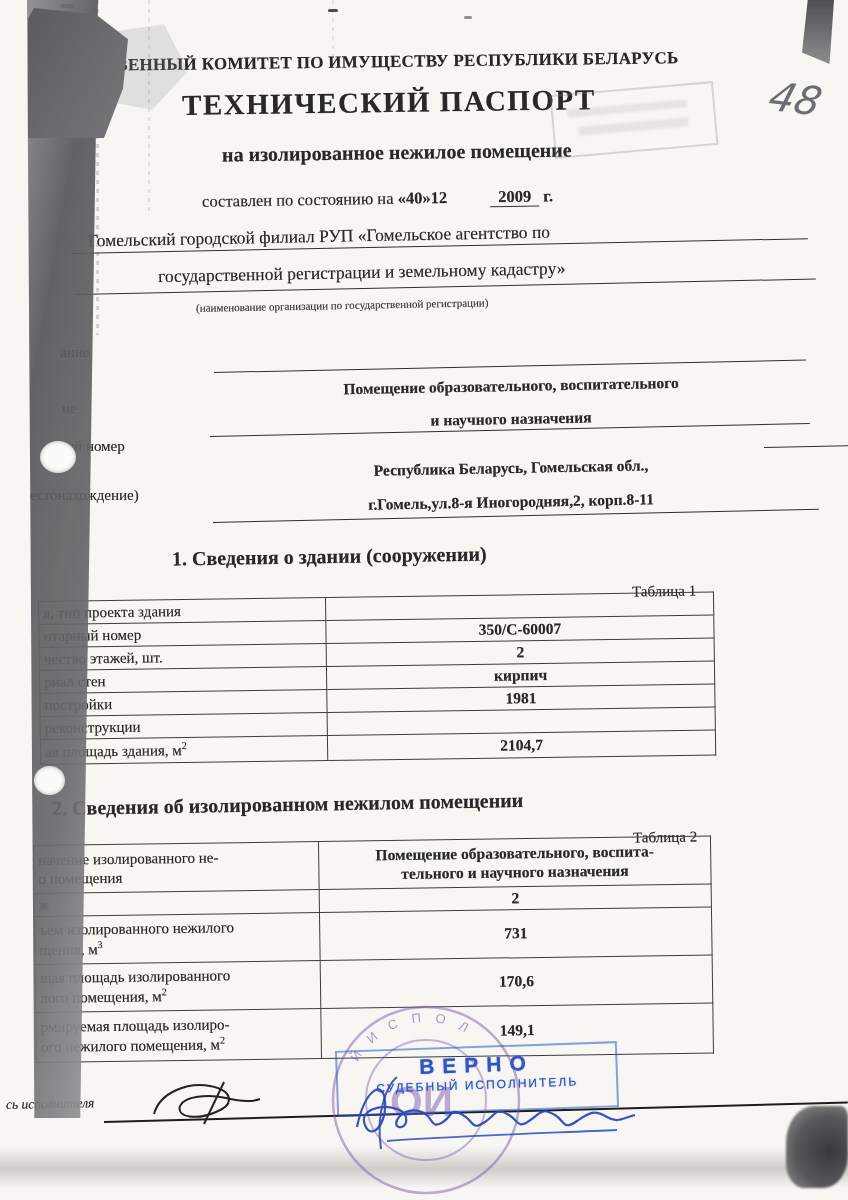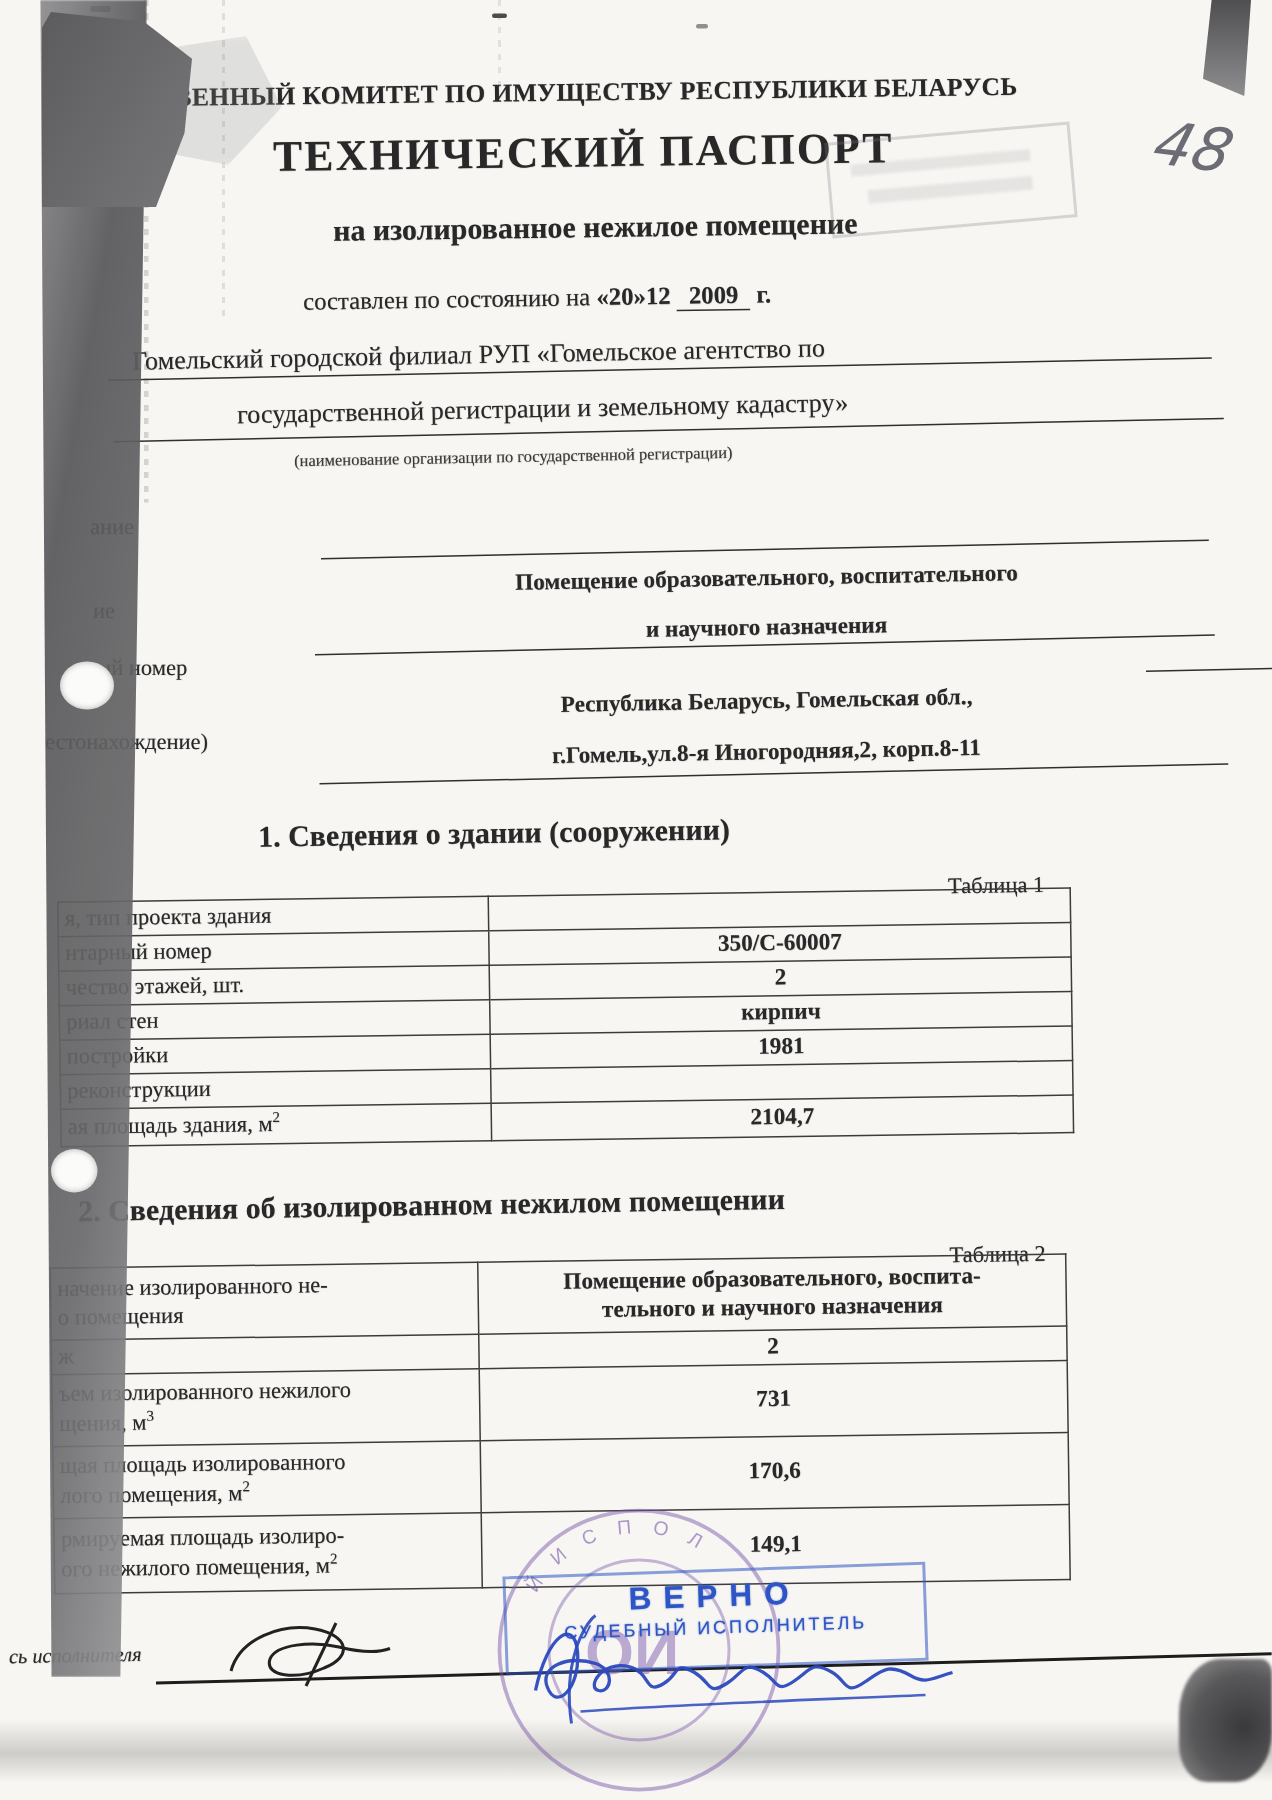--- a/index.html
+++ b/index.html
@@ -66,22 +66,22 @@
     <i style="left:24px;top:32px;width:110px;height:9px;"></i>
   </div>
   <div class="abs hand48">48</div>
 
   <div class="abs ink b nw" style="left:92px;top:52px;font-size:17px;letter-spacing:.3px;transform:rotate(-0.75deg);">СТВЕННЫЙ КОМИТЕТ ПО ИМУЩЕСТВУ РЕСПУБЛИКИ БЕЛАРУСЬ</div>
   <div class="abs ink b nw" style="left:182px;top:86px;font-size:29px;letter-spacing:1.5px;transform:rotate(-0.8deg);">ТЕХНИЧЕСКИЙ ПАСПОРТ</div>
   <div class="abs ink b nw" style="left:222px;top:141px;font-size:20px;transform:rotate(-0.8deg);">на изолированное нежилое помещение</div>
 
   <div class="abs ink nw" style="left:202px;top:189px;font-size:16.5px;transform:rotate(-0.9deg);">
     <span>составлен по состоянию на</span>
-    <span class="b">«20»12</span>
-    <span class="b" style="border-bottom:1.5px solid #2f2f2f;padding:0 8px;">2009</span>
+    <span class="b">«40»12</span>
+    <span class="b" style="border-bottom:1.5px solid #2f2f2f;padding:0 8px;margin-left:39px;">2009</span>
     <span class="b">г.</span>
   </div>
 
   <div class="abs ink nw" style="left:88px;top:226px;font-size:17.5px;transform:rotate(-1.1deg);">Гомельский городской филиал РУП «Гомельское агентство по</div>
   <div class="rule" style="left:72px;top:253px;width:736px;transform:rotate(-1.15deg);"></div>
   <div class="abs ink nw" style="left:158px;top:262px;font-size:17.5px;transform:rotate(-1.15deg);">государственной регистрации и земельному кадастру»</div>
   <div class="rule" style="left:76px;top:294px;width:740px;transform:rotate(-1.2deg);"></div>
   <div class="abs ink nw" style="left:196px;top:299px;font-size:11px;color:#3a3a3a;transform:rotate(-1.1deg);">(наименование организации по государственной регистрации)</div>
 
   <div class="abs ink nw" style="left:60px;top:344px;font-size:15px;">ание</div>

